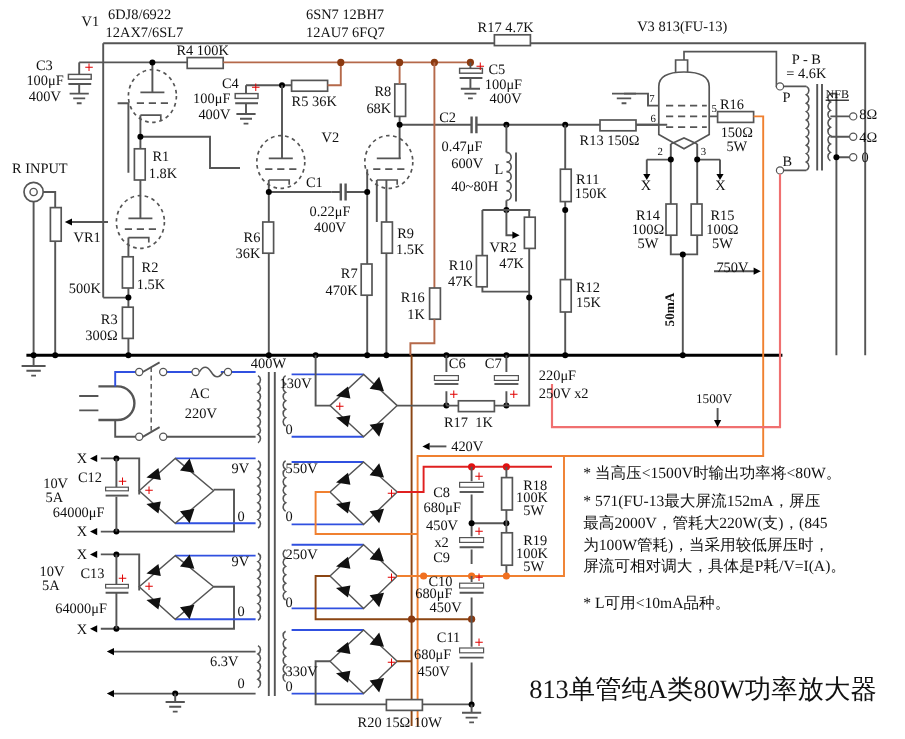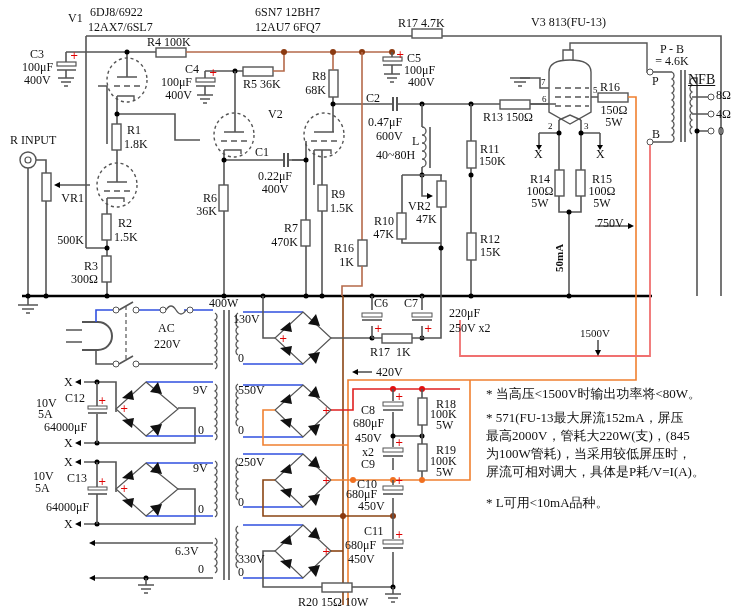--- a/index.html
+++ b/index.html
@@ -444,21 +444,21 @@
 <span class="lbl lblc" style="left:587px;top:197px;width:30px;">5W</span>
 <span class="lbl" style="left:600px;top:81px;">R16</span>
 <span class="lbl lblc" style="left:596px;top:104px;width:36px;">150Ω</span>
 <span class="lbl lblc" style="left:596px;top:116px;width:36px;">5W</span>
 <span class="lbl" style="left:398px;top:17px;">R17 4.7K</span>
 
 <span class="lbl lblc" style="left:650px;top:43px;width:44px;">P - B</span>
 <span class="lbl lblc" style="left:650px;top:55px;width:44px;">= 4.6K</span>
 <span class="lbl" style="left:652px;top:75px;">P</span>
 <span class="lbl" style="left:652px;top:128px;">B</span>
-<span class="lbl" style="left:688px;top:73px;font-size:14px;text-decoration:underline;">NFB</span>
+<span class="lbl" style="left:688px;top:73px;font-size:10px;text-decoration:underline;">NFB</span>
 <span class="lbl" style="left:716px;top:89px;">8Ω</span>
 <span class="lbl" style="left:716px;top:108px;">4Ω</span>
 <span class="lbl" style="left:718px;top:125px;">0</span>
 
 <span class="lbl" style="left:597px;top:217px;">750V</span>
 <span class="lbl" style="left:553px;top:250px;font-weight:bold;font-size:11px;transform:rotate(-90deg);transform-origin:left top;top:272px;">50mA</span>
 <span class="lbl" style="left:376px;top:366px;">420V</span>
 <span class="lbl" style="left:580px;top:327px;font-size:11px;">1500V</span>
 
 <span class="lbl" style="left:209px;top:297px;">400W</span>
@@ -519,14 +519,15 @@
 
 <div>
   <span class="note" style="left:486px;top:385px;">* 当高压&lt;1500V时输出功率将&lt;80W。</span>
   <span class="note" style="left:486px;top:409px;">* 571(FU-13最大屏流152mA，屏压</span>
   <span class="note" style="left:486px;top:427px;">最高2000V，管耗大220W(支)，(845</span>
   <span class="note" style="left:486px;top:445px;">为100W管耗)，当采用较低屏压时，</span>
   <span class="note" style="left:486px;top:463px;">屏流可相对调大，具体是P耗/V=I(A)。</span>
   <span class="note" style="left:486px;top:494px;">* L可用&lt;10mA品种。</span>
 </div>
 
+<span class="title" style="left:441px;top:560px;">813单管纯A类80W功率放大器</span>
 
 </div>
 
 </body></html>

